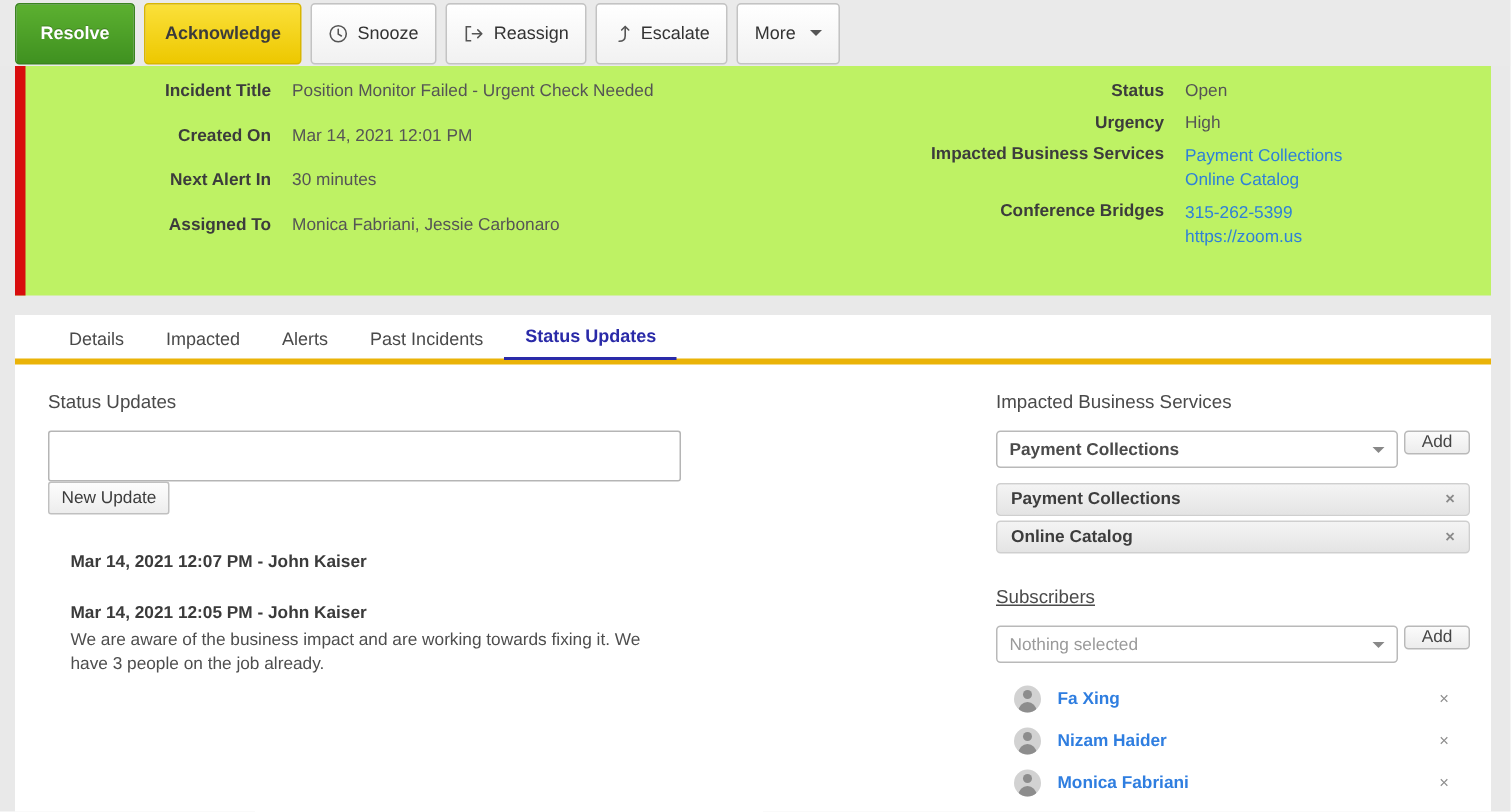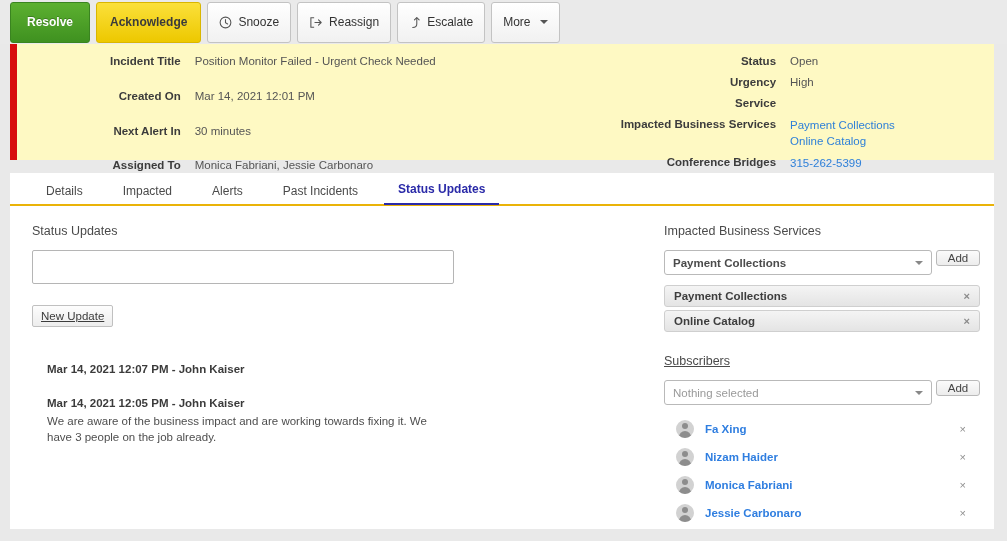--- a/index.html
+++ b/index.html
@@ -61,22 +61,22 @@
     border-right: 4px solid transparent;
     border-top: 4px solid #555;
     display: inline-block;
     margin-left: 3px;
   }
 
   
   #summary-card {
     position: relative;
     margin: 0 13px 0 10px;
-    background: #fef9c3;
-    height: 116px;
+    background: #bef264;
+    height: 153px;
     border-left: 7px solid #d80d0d;
   }
   #summary-grid {
     display: flex;
     padding-top: 7px;
   }
   .field-col { display: table; border-collapse: collapse; }
   .field-row { display: table-row; }
   .field-label, .field-value {
     display: table-cell;
@@ -104,25 +104,25 @@
 
   
   #detail-card {
     margin: 13px 13px 0 10px;
     background: #ffffff;
     height: 356px;
     position: relative;
   }
   #tabbar {
     height: 33px;
-    border-bottom: 2px solid #eab308;
+    border-bottom: 4px solid #eab308;
     display: flex;
     align-items: flex-end;
     padding-left: 22px;
-    gap: 12px;
+    gap: 0;
   }
   .tab {
     font-size: 12px;
     color: #4a4a4a;
     padding: 0 14px 7px 14px;
     cursor: pointer;
     position: relative;
     top: 1px;
     white-space: nowrap;
   }
@@ -147,34 +147,33 @@
     border: 1px solid #b5b5b5;
     border-radius: 2px;
     resize: none;
     font-family: "Liberation Sans", sans-serif;
     font-size: 12px;
     padding: 4px 6px;
     color: #333;
     display: block;
   }
   #new-update-btn {
-    margin-top: 21px;
+    margin-top: 0;
     height: 22px;
     font-size: 11.5px;
     padding: 0 8px;
     border: 1px solid #c0c0c0;
     border-radius: 2px;
     background: linear-gradient(to bottom,#fdfdfd,#ededed);
     color: #3c3c3c;
     cursor: pointer;
     font-family: "Liberation Sans", sans-serif;
-    text-decoration: underline;
-  }
-
-  #updates-list { margin-top: 36px; padding-left: 15px; }
+  }
+
+  #updates-list { margin-top: 26px; padding-left: 15px; }
   .update-item { margin-bottom: 22px; }
   .update-head {
     font-size: 11.5px;
     font-weight: bold;
     color: #3b3b3b;
     margin-bottom: 4px;
   }
   .update-text {
     font-size: 11.5px;
     color: #4e4e4e;
@@ -341,24 +340,20 @@
     <div class="field-col" id="col-right">
         <div class="field-row">
           <div class="field-label">Status</div>
           <div class="field-value">Open</div>
         </div>
         <div class="field-row">
           <div class="field-label">Urgency</div>
           <div class="field-value">High</div>
         </div>
         <div class="field-row">
-          <div class="field-label">Service</div>
-          <div class="field-value"></div>
-        </div>
-        <div class="field-row">
           <div class="field-label">Impacted Business Services</div>
           <div class="field-value">
             <a>Payment Collections</a>
             <a>Online Catalog</a>
           </div>
         </div>
         <div class="field-row">
           <div class="field-label">Conference Bridges</div>
           <div class="field-value">
             <a>315-262-5399</a>

